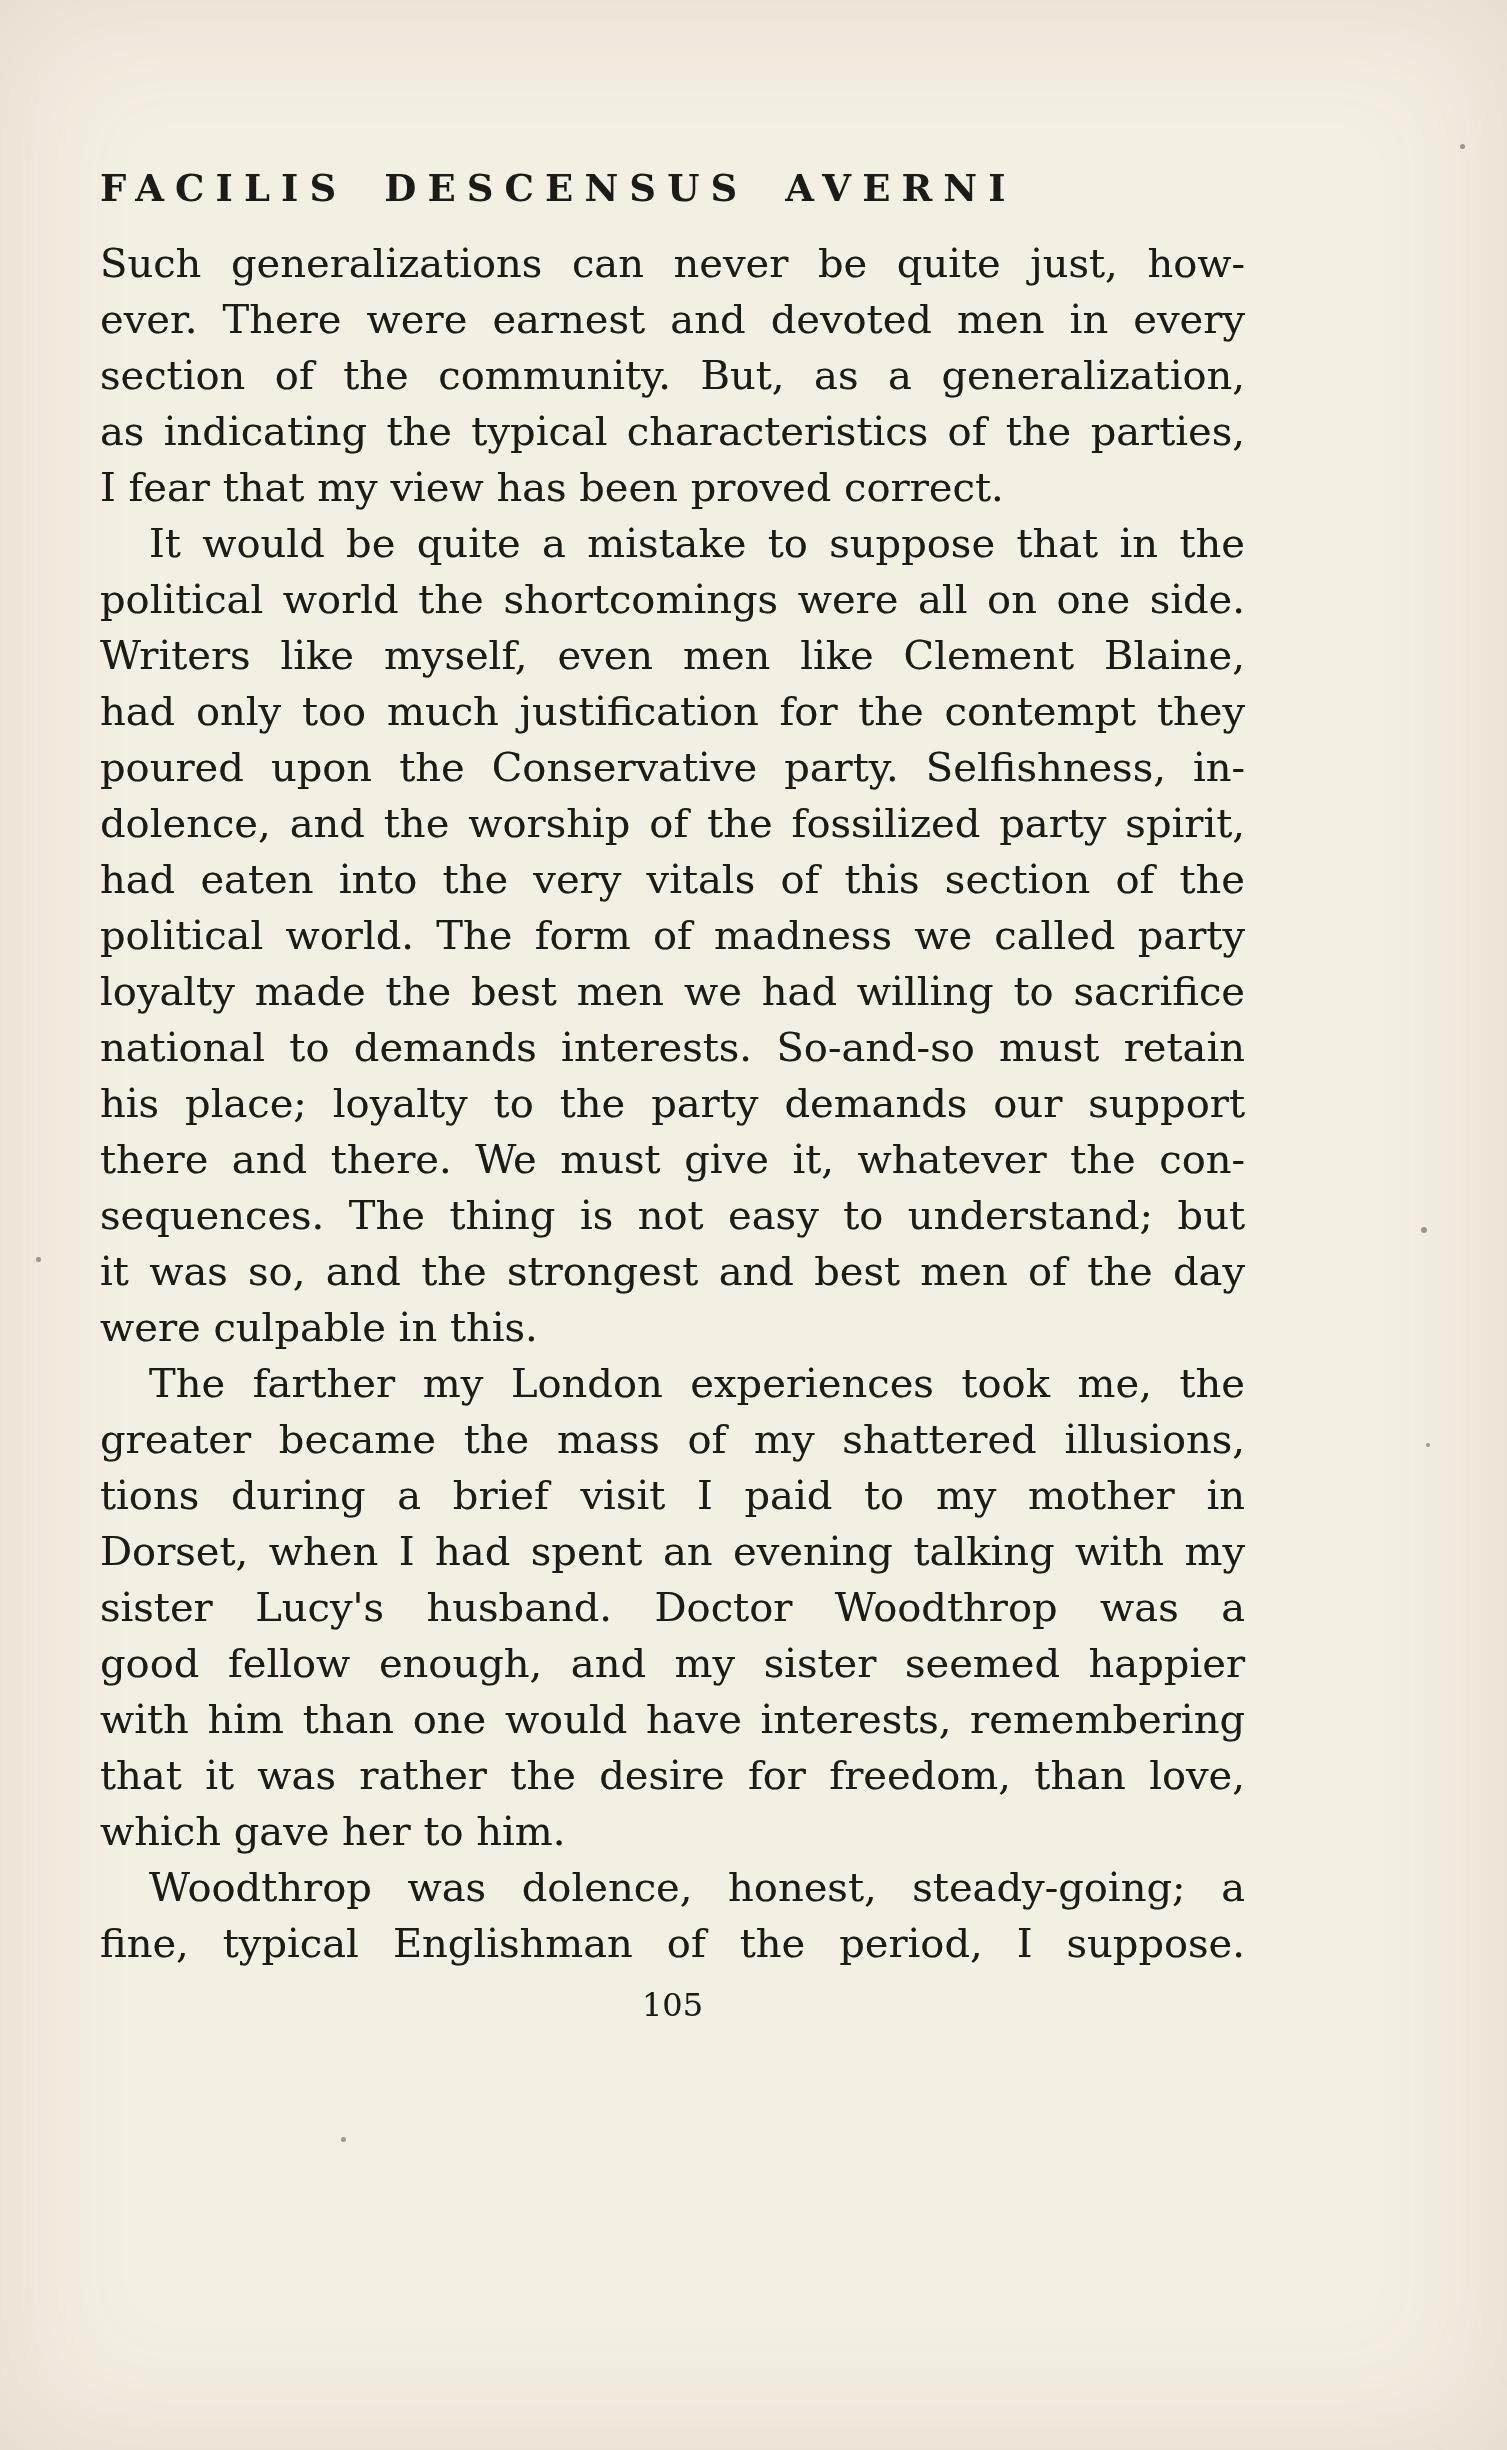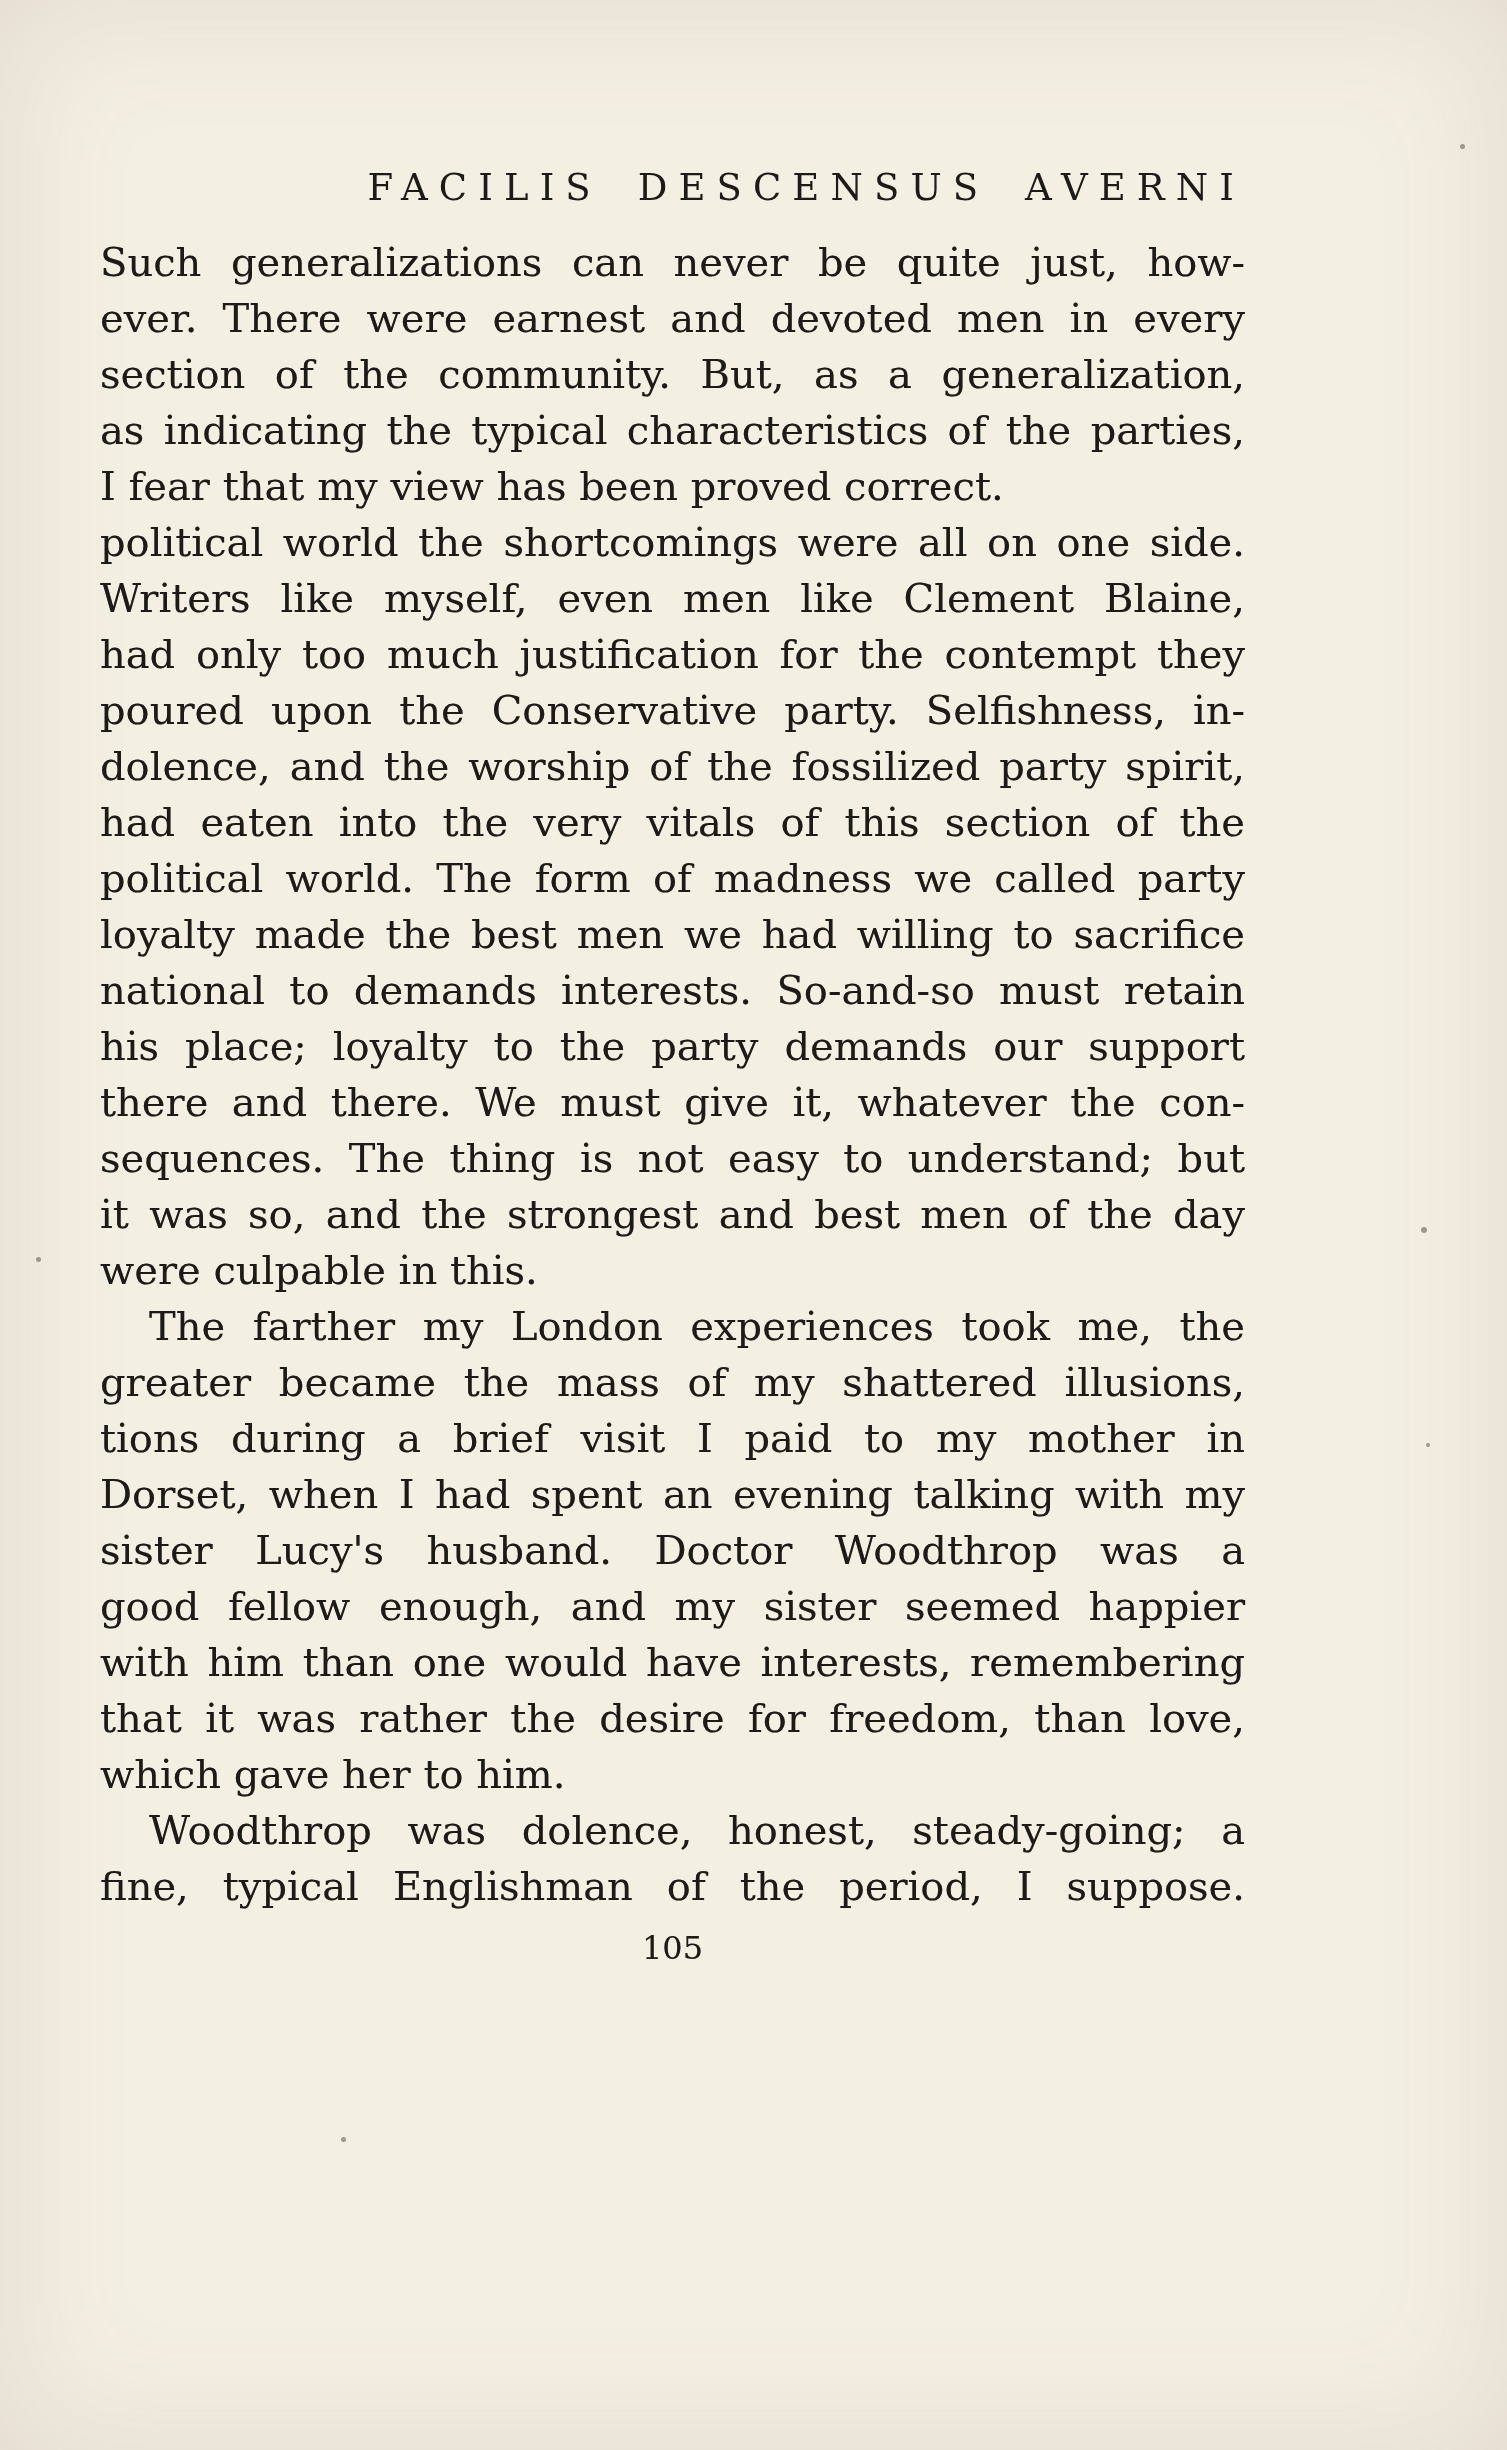--- a/index.html
+++ b/index.html
@@ -19,24 +19,24 @@
   }
   .text-block {
     position: absolute;
     left: 100px;
     top: 166px;
     width: 1145px;
   }
   .header {
     margin: 0 0 25.4px 0;
     font-size: 37px;
-    font-weight: 400;
+    font-weight: 700;
     letter-spacing: 0.30em;
     word-spacing: 0.35em;
-    text-align: right;
+    text-align: left;
     white-space: nowrap;
   }
   .body-text {
     text-shadow: 0 0 0.4px rgba(20, 16, 10, 0.35);
   }
   .line {
     font-size: 40px;
     line-height: 56px;
     text-align: justify;
     text-align-last: justify;
@@ -80,20 +80,21 @@
     <div class="body-text">
 
     <div class="paragraph">
           <div class="line">Such generalizations can never be quite just, how-</div>
           <div class="line">ever. There were earnest and devoted men in every</div>
           <div class="line">section of the community. But, as a generalization,</div>
           <div class="line">as indicating the typical characteristics of the parties,</div>
           <div class="line last">I fear that my view has been proved correct.</div>
         </div>
         <div class="paragraph">
+          <div class="line first-indent">It would be quite a mistake to suppose that in the</div>
           <div class="line">political world the shortcomings were all on one side.</div>
           <div class="line">Writers like myself, even men like Clement Blaine,</div>
           <div class="line">had only too much justification for the contempt they</div>
           <div class="line">poured upon the Conservative party. Selfishness, in-</div>
           <div class="line">dolence, and the worship of the fossilized party spirit,</div>
           <div class="line">had eaten into the very vitals of this section of the</div>
           <div class="line">political world. The form of madness we called party</div>
           <div class="line">loyalty made the best men we had willing to sacrifice</div>
           <div class="line">national to demands interests. So-and-so must retain</div>
           <div class="line">his place; loyalty to the party demands our support</div>

